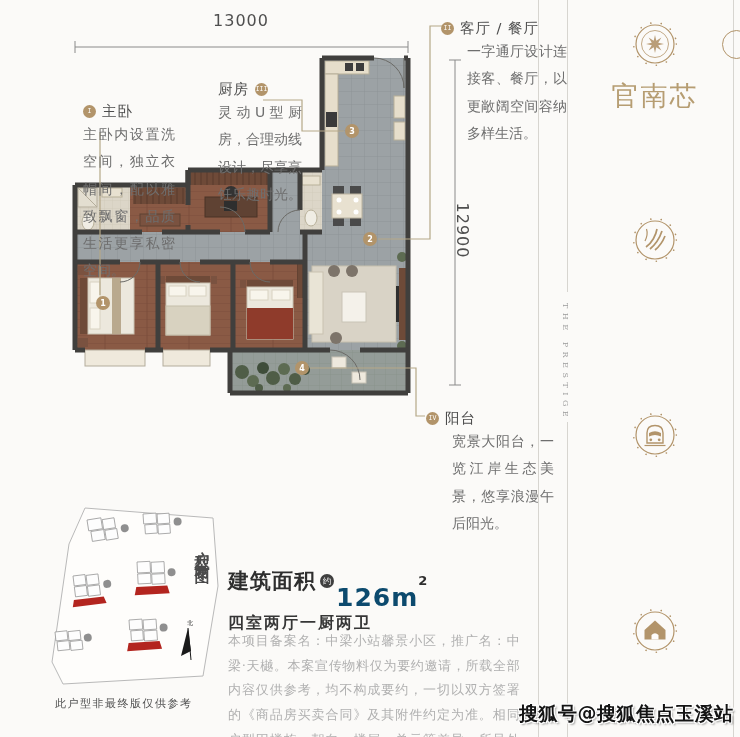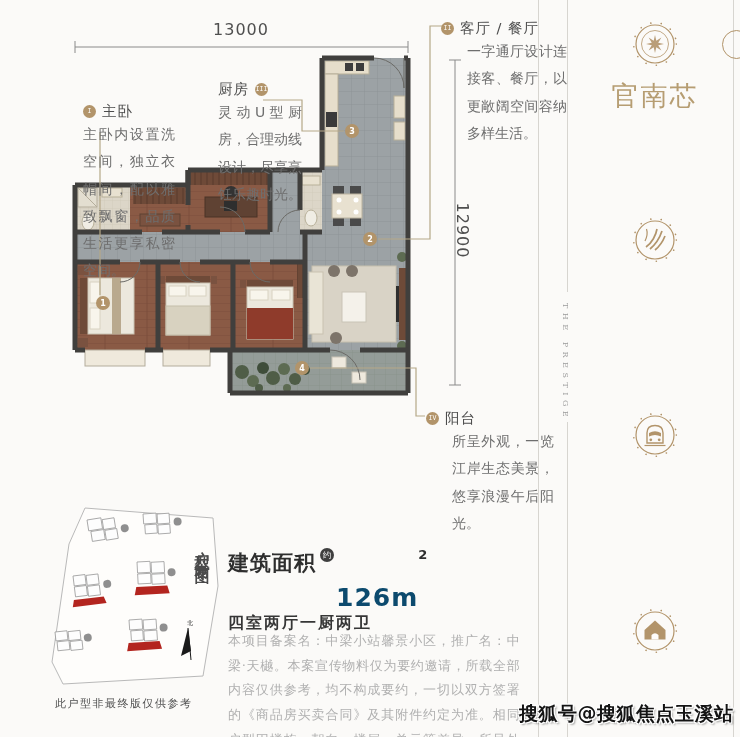--- a/index.html
+++ b/index.html
@@ -14,21 +14,21 @@
              font-size:6.5px;line-height:13px;text-align:center;flex:0 0 13px;
              font-family:Liberation Mono, monospace;}
   .ann-title{font-size:14.5px;letter-spacing:1px;color:#4c4c4c;font-weight:400;white-space:nowrap;}
   .ann-body{font-size:14px;line-height:1.95;color:#6e6e6e;margin-top:0;text-align:justify;}
 
   
   .dim{color:#4f4f4f;font-size:16px;letter-spacing:1px;text-align:center;}
   .dim-v{transform:rotate(90deg);}
 
   
-  .area-row{display:flex;align-items:flex-start;}
+  .area-row{display:flex;align-items:center;}
   .area-label{font-size:21px;font-weight:700;color:#2e2e2e;letter-spacing:1px;line-height:30px;}
   .approx-badge{width:14px;height:14px;border-radius:50%;background:#3f3f3f;color:#fff;
                 font-size:8.5px;line-height:14px;text-align:center;margin:0 2px 0 4px;}
   .area-value{font-size:25px;font-weight:700;color:#0c4a6e;line-height:30px;letter-spacing:1px;margin-top:35px;}
   .area-sup{font-size:13px;font-weight:700;color:#2e2e2e;line-height:14px;}
   .area-layout{margin-top:0;font-size:16px;font-weight:600;color:#363636;letter-spacing:2px;}
   .disclaimer{font-size:13px;line-height:1.9;color:#b0b0b0;text-align:justify;letter-spacing:.3px;}
 
   .siteplan-title{writing-mode:vertical-rl;font-size:15px;font-weight:700;color:#4a4a4a;
                   letter-spacing:5px;}
@@ -222,21 +222,21 @@
       <text x="103" y="306">1</text>
       <circle cx="370" cy="239" r="7" fill="#b2946a"></circle>
       <text x="370" y="242">2</text>
       <circle cx="352" cy="131" r="7" fill="#b2946a"></circle>
       <text x="352" y="134">3</text>
       <circle cx="302" cy="368" r="7" fill="#b2946a"></circle>
       <text x="302" y="371">4</text>
     </g>
   </svg>
 
-  <div class="abs dim" style="left:181px;top:20px;width:120px">13000</div>
+  <div class="abs dim" style="left:181px;top:11px;width:120px">13000</div>
   <div class="abs dim dim-v" style="left:427px;top:221px;width:70px">12900</div>
 
   <div class="ann" style="left:83px;top:102px;width:110px">
     <div class="ann-head">
       <span class="num-badge">I</span>
       <span class="ann-title">主卧</span>
     </div>
     <div class="ann-body" style="width:92px">主卧内设置洗空间，独立衣帽间，配以雅致飘窗，品质生活更享私密空间。</div>
   </div>
 
@@ -254,21 +254,21 @@
       <span class="ann-title">客厅 / 餐厅</span>
     </div>
     <div class="ann-body" style="width:100px;margin-left:26px">一字通厅设计连接客、餐厅，以更敞阔空间容纳多样生活。</div>
   </div>
 
   <div class="ann" style="left:426px;top:409px;width:132px">
     <div class="ann-head">
       <span class="num-badge">IV</span>
       <span class="ann-title">阳台</span>
     </div>
-    <div class="ann-body" style="width:102px;margin-left:26px">所呈外观，一览江岸生态美景，悠享浪漫午后阳光。</div>
+    <div class="ann-body" style="width:102px;margin-left:26px">宽景大阳台，一览江岸生态美景，悠享浪漫午后阳光。</div>
   </div>
 
   <svg class="abs" style="left:25px;top:498px" width="205" height="215" viewBox="0 0 205 215">
     <polygon points="60,10 188,20 193,88 178,178 38,186 27,164 44,46" fill="#fefdfb" stroke="#b9b9b9" stroke-width="1"></polygon>
     <g stroke="#9a9a9a" stroke-width="0.8" fill="#fdfdfd">
       <g transform="translate(62,22) rotate(-9)">
         <rect width="14" height="11"></rect>
           <rect x="15" y="2" width="12" height="10"></rect>
         <rect x="2" y="12" width="13" height="10"></rect>
           <rect x="16" y="13" width="12" height="10"></rect>

